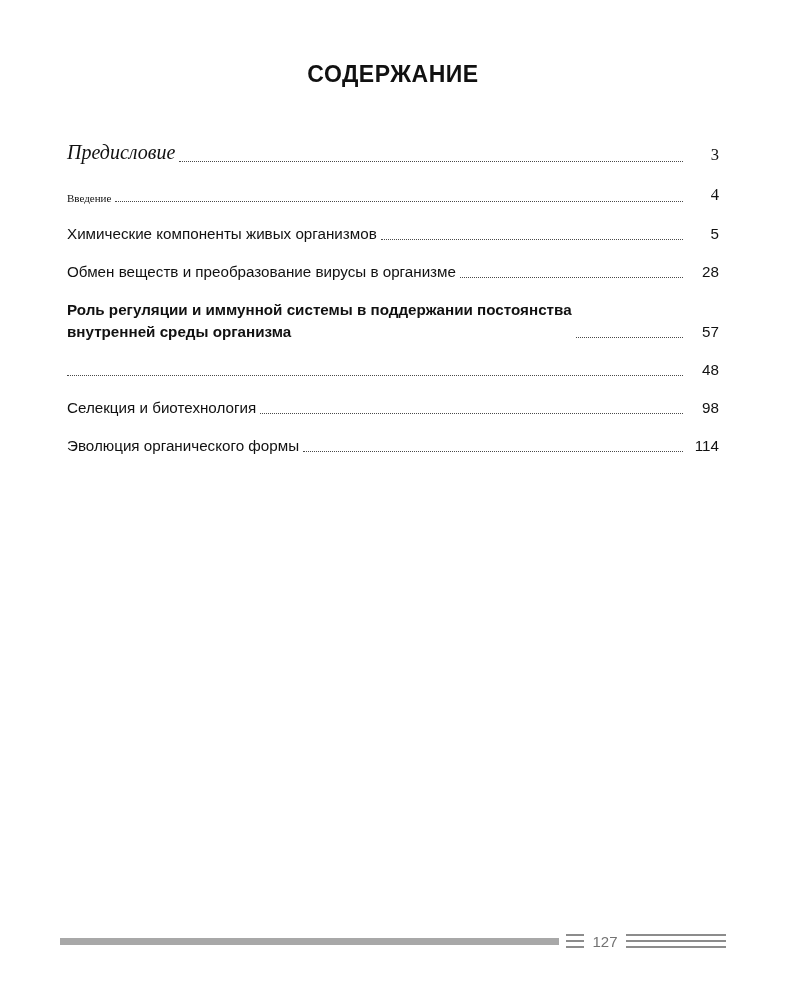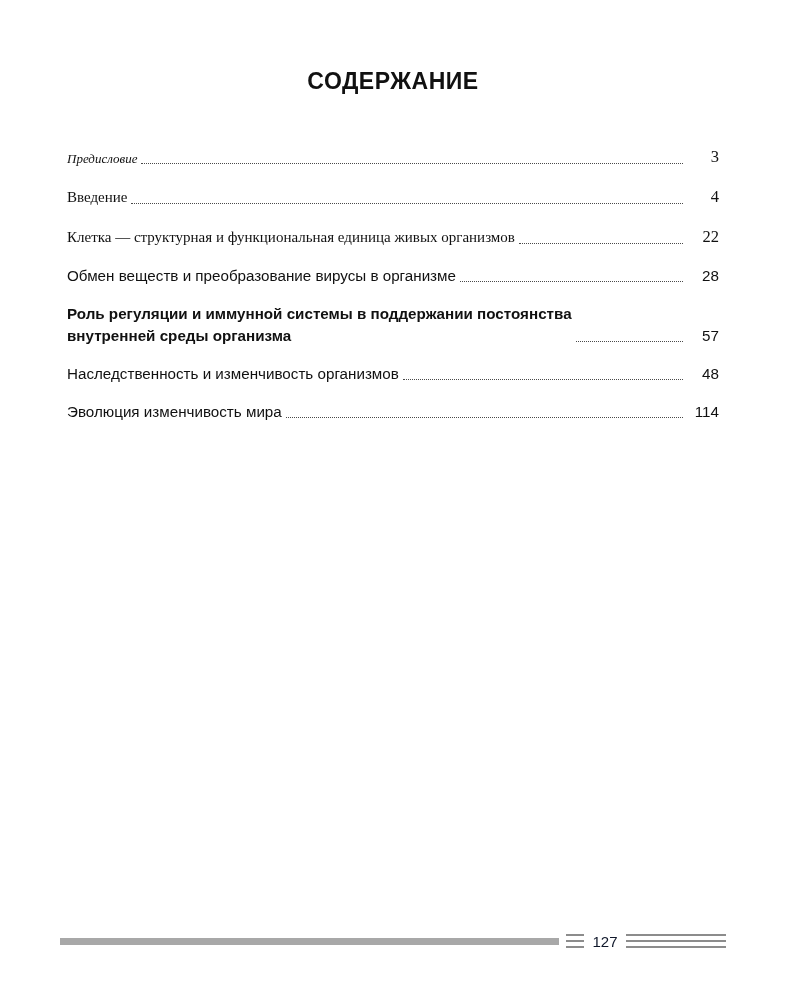--- a/index.html
+++ b/index.html
@@ -11,21 +11,21 @@
     width: 786px;
     height: 1000px;
     position: relative;
     font-family: "Liberation Sans", sans-serif;
     color: #1a1a1a;
     overflow: hidden;
   }
   .page {
     position: absolute;
     inset: 0;
-    padding: 10px;
+    padding: 3px;
   }
   .toc-title {
     text-align: center;
     font-family: "Liberation Sans", sans-serif;
     font-weight: bold;
     font-size: 23px;
     letter-spacing: 0.5px;
     margin: 58px 0 0 0;
     color: #111111;
   }
@@ -37,25 +37,25 @@
     display: flex;
     align-items: flex-end;
     margin-bottom: 16px;
     font-size: 15.2px;
     line-height: 1.45;
     color: #111111;
   }
   .toc-entry.italic .entry-label {
     font-family: "Liberation Serif", serif;
     font-style: italic;
-    font-size: 13px;
+    font-size: 20px;
   }
   .toc-entry.serif .entry-label {
     font-family: "Liberation Serif", serif;
-    font-size: 15px;
+    font-size: 11px;
   }
   .entry-label {
     flex: 0 1 auto;
     white-space: pre-wrap;
     padding-right: 4px;
   }
   .entry-label.two-line {
     max-width: 560px;
     font-weight: bold;
   }
@@ -104,21 +104,21 @@
   }
   .footer-lines span {
     display: block;
     height: 2px;
     background: #8c8c8c;
   }
   .footer-page-number {
     flex: 0 0 auto;
     font-family: "Liberation Sans", sans-serif;
     font-size: 15px;
-    color: #0f172a;
+    color: #737373;
     min-width: 28px;
     text-align: center;
   }
   .footer-lines-right {
     flex: 0 0 auto;
     width: 100px;
     height: 14px;
     display: flex;
     flex-direction: column;
     justify-content: space-between;
@@ -144,50 +144,54 @@
       <span class="entry-dots"></span>
       <span class="entry-page">3</span>
     </div>
 
     <div class="toc-entry serif">
       <span class="entry-label">Введение</span>
       <span class="entry-dots"></span>
       <span class="entry-page">4</span>
     </div>
 
-
-    <div class="toc-entry serif">
-      <span class="entry-label">Клетка — структурная и функциональная единица живых организмов</span>
-      <span class="entry-dots"></span>
-      <span class="entry-page">22</span>
-    </div>
+    <div class="toc-entry">
+      <span class="entry-label">Химические компоненты живых организмов</span>
+      <span class="entry-dots"></span>
+      <span class="entry-page">5</span>
+    </div>
+
 
     <div class="toc-entry">
       <span class="entry-label">Обмен веществ и преобразование вирусы в организме</span>
       <span class="entry-dots"></span>
       <span class="entry-page">28</span>
     </div>
 
 
     <div class="toc-entry">
       <span class="entry-label two-line">Роль регуляции и иммунной системы в поддержании постоянства
 внутренней среды организма</span>
       <span class="entry-dots"></span>
       <span class="entry-page">57</span>
     </div>
 
     <div class="toc-entry">
-      <span class="entry-label">Наследственность и изменчивость организмов</span>
       <span class="entry-dots"></span>
       <span class="entry-page">48</span>
     </div>
 
-
-    <div class="toc-entry">
-      <span class="entry-label">Эволюция изменчивость мира</span>
+    <div class="toc-entry">
+      <span class="entry-label">Селекция и биотехнология</span>
+      <span class="entry-dots"></span>
+      <span class="entry-page">98</span>
+    </div>
+
+    <div class="toc-entry">
+      <span class="entry-label">Эволюция органического формы</span>
       <span class="entry-dots"></span>
       <span class="entry-page">114</span>
     </div>
 
   </div>
 
   <div class="footer">
     <div class="footer-bar-left"></div>
     <div class="footer-lines">
       <span></span>

